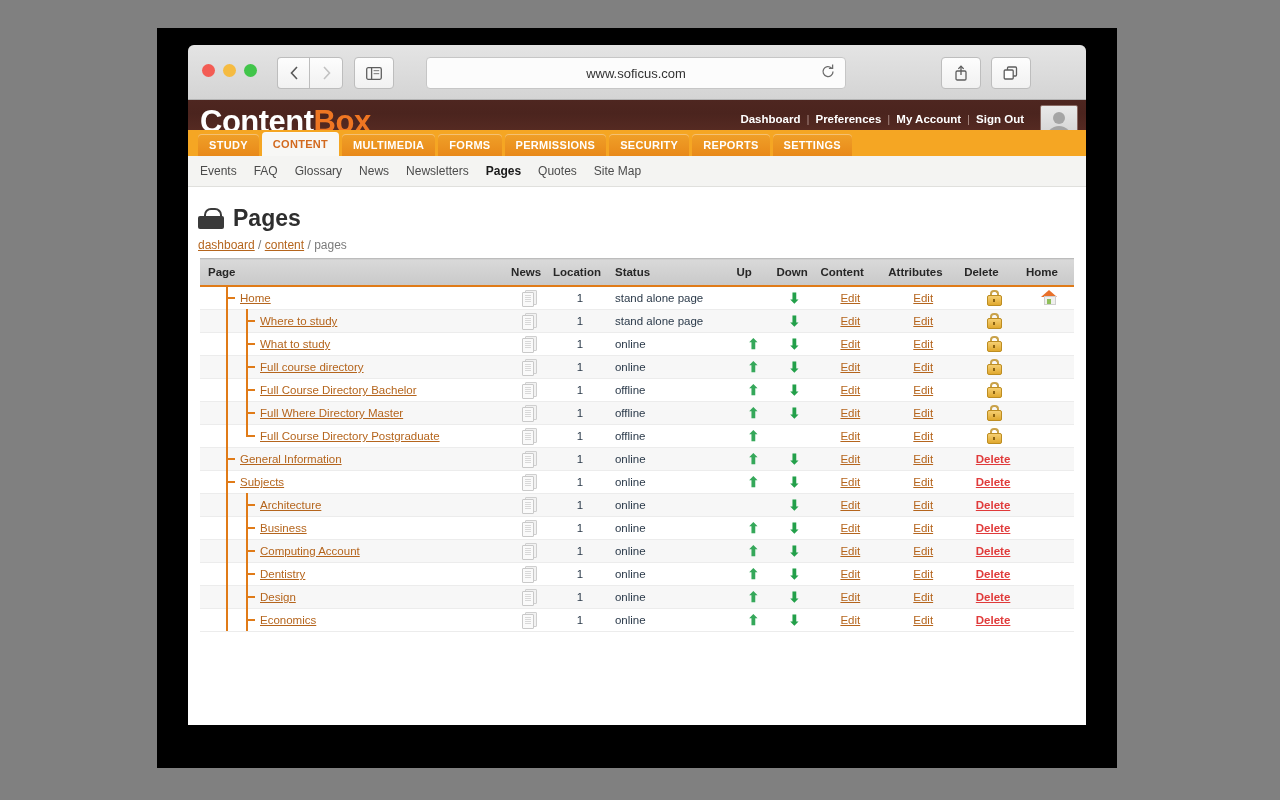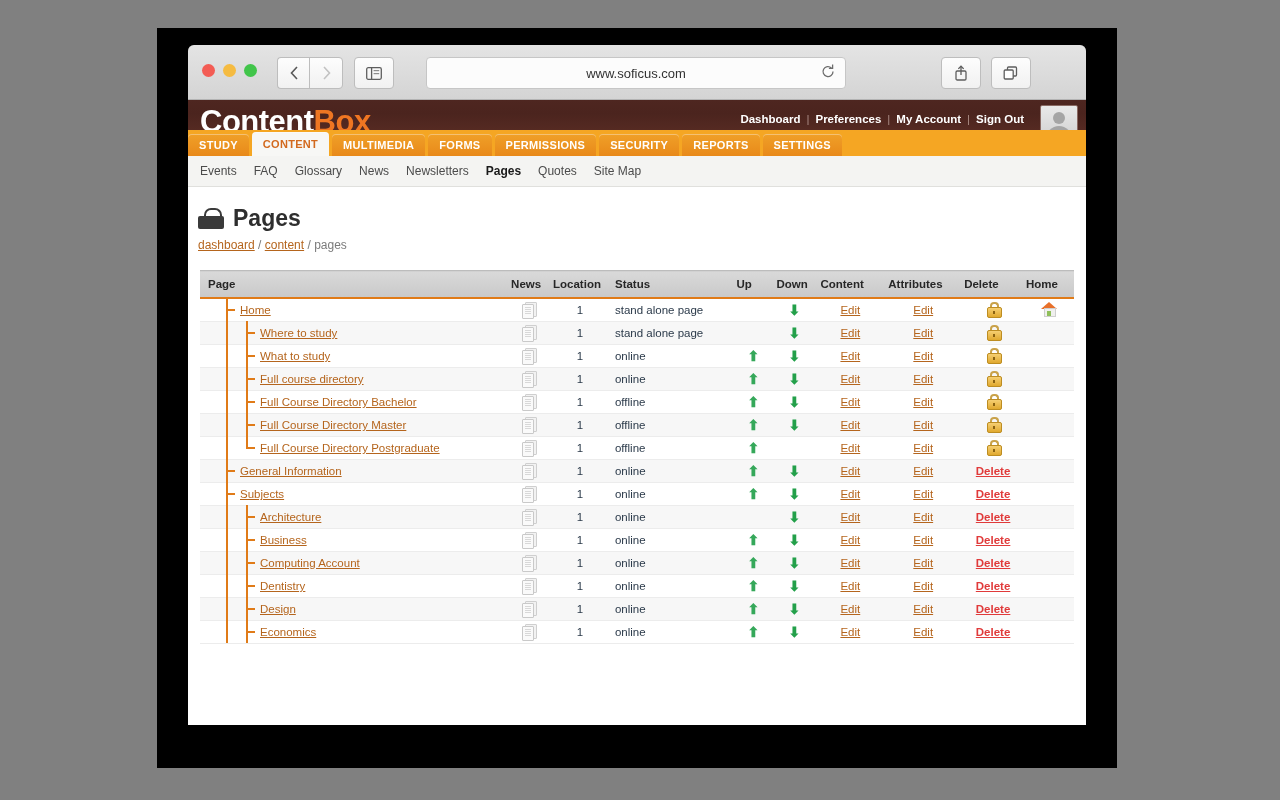--- a/index.html
+++ b/index.html
@@ -92,20 +92,21 @@
   }
   .avatar .head { position:absolute; left:12px; top:6px; width:12px; height:12px; border-radius:50%; background:#a5a5a5; }
   .avatar .body { position:absolute; left:5px; top:20px; width:26px; height:18px; border-radius:13px 13px 0 0; background:#a5a5a5; }
 
   
   .tabbar {
     height: 26px;
     background: #f5a623;
     position: relative;
     display: flex; align-items: flex-end;
+    padding-left: 10px;
     gap: 3px;
   }
   .tab {
     height: 22px; line-height: 22px;
     padding: 0 11px;
     background: linear-gradient(to bottom,#f0a028,#e8891a);
     color: #ffffff;
     font-size: 11px; font-weight: bold; letter-spacing: 0.3px;
     border-radius: 4px 4px 0 0;
     cursor: pointer;
@@ -153,21 +154,21 @@
     border: 1px solid #c3c3c3;
     border-radius: 4px;
     font-size: 12px; font-weight: bold; color: #b5651d;
     padding: 7px 0; width: 100px; text-align:center;
     cursor: pointer;
     box-shadow: 0 1px 1px rgba(0,0,0,0.07);
   }
   .btn.wide { width: 124px; }
 
   
-  .tablewrap { margin-top: 18px; padding: 0 2px; }
+  .tablewrap { margin-top: 6px; padding: 0 2px; }
   table.pages { width: 100%; border-collapse: collapse; font-size: 11.5px; }
   table.pages thead th {
     background: linear-gradient(to bottom,#d9d9d9,#c9c9c9);
     border-top: 1px solid #bcbcbc;
     border-bottom: 2px solid #e07b18;
     color: #272727;
     font-size: 11.5px;
     font-weight: bold;
     text-align: left;
     padding: 6px 0 6px 0;
@@ -502,21 +503,21 @@
                 <td class="c-del"><span class="lockicon"><span class="shackle"></span><span class="bodyl"></span></span></td>
                 <td class="c-home"></td>
               </tr>
               <tr class="even">
                 <td class="c-page">
                   <span class="treecell">
                     <span class="vline" style="left:18px;"></span>
                     <span class="vline" style="left:38px;height:23px;top:-1px;"></span>
                     <span style="display:inline-block;width:38px"></span>
                     <span class="tick"></span>
-                    <span class="tlabel">Full Course Directory Master</span>
+                    <span class="tlabel">Full Where Directory Master</span>
                   </span>
                 </td>
                 <td class="c-type"><span class="docicon"><span class="back"></span><span class="front"></span></span></td>
                 <td class="c-loc">1</td>
                 <td class="c-stat">offline</td>
                 <td class="c-up"><span class="arrow up">⬆</span></td>
                 <td class="c-down"><span class="arrow down">⬇</span></td>
                 <td class="c-cont"><span class="editlink">Edit</span></td>
                 <td class="c-attr"><span class="editlink">Edit</span></td>
                 <td class="c-del"><span class="lockicon"><span class="shackle"></span><span class="bodyl"></span></span></td>

